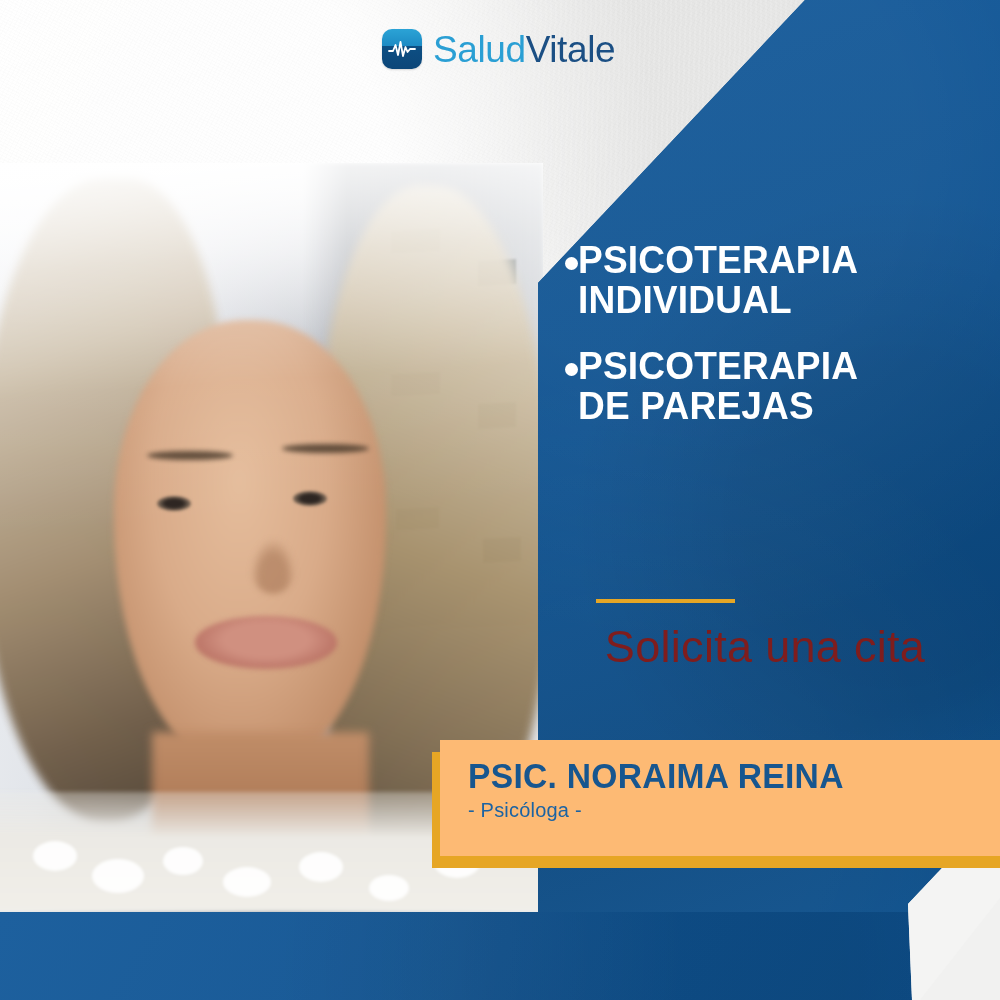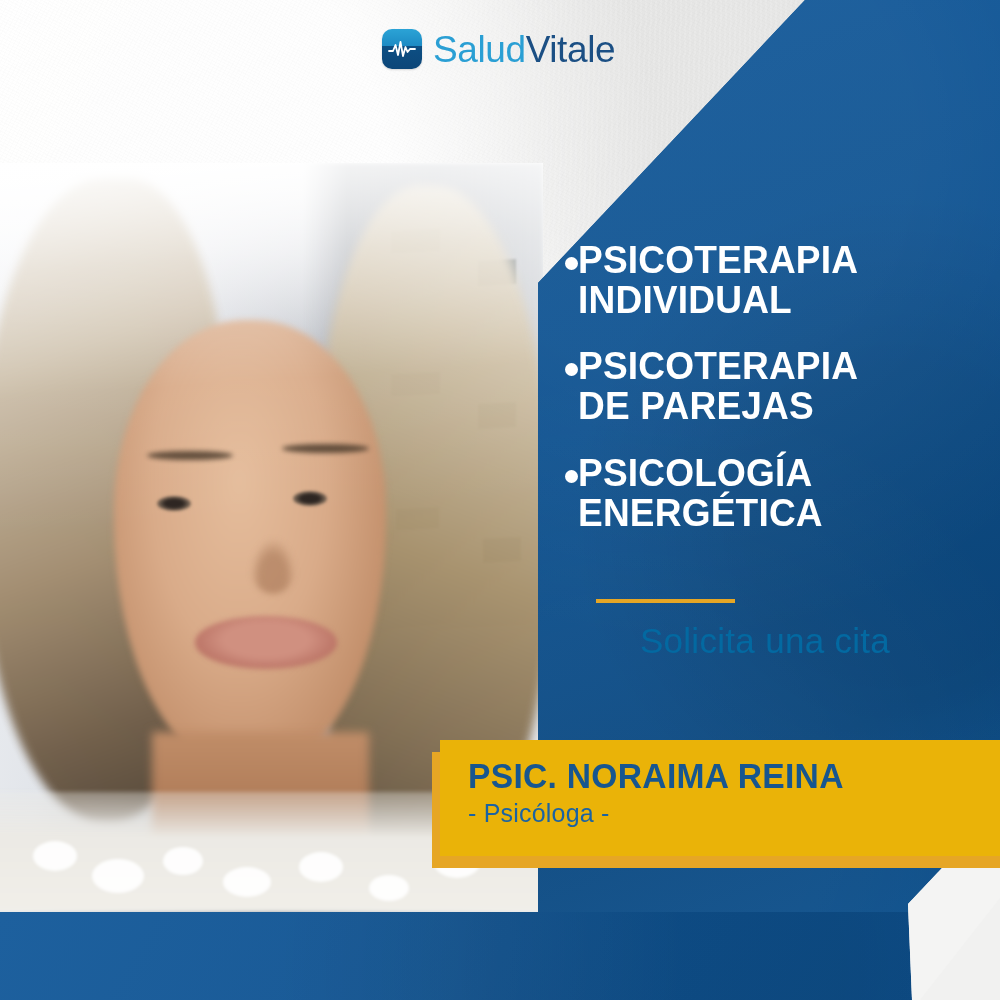--- a/index.html
+++ b/index.html
@@ -196,22 +196,22 @@
     z-index:30;
   }
   .cta {
     position:absolute;
     left:565px; top:620px;
     width:400px;
     z-index:30;
     text-align:center;
   }
   .cta-line1 {
-    color:#0369a1;
-    font-size:35px;
+    color:#7f1d1d;
+    font-size:45px;
     font-weight:300;
     letter-spacing:.3px;
     line-height:1.18;
   }
   .cta-line2 {
     color:#ffffff;
     font-size:32px;
     font-weight:700;
     letter-spacing:.6px;
     line-height:1.1;
@@ -225,38 +225,38 @@
     position:absolute;
     left:432px; top:752px;
     width:568px; height:116px;
     background:#e6a625;
     z-index:24;
   }
   .name-card {
     position:absolute;
     left:440px; top:740px;
     width:560px; height:116px;
-    background:#eab308;
+    background:#fdba74;
     z-index:25;
     padding:18px 0 0 28px;
   }
   .name-title {
     color:#17568f;
     font-size:35px;
     font-weight:700;
     letter-spacing:.3px;
     line-height:1.05;
     text-transform:uppercase;
     transform:scaleX(.96);
     transform-origin:left center;
     white-space:nowrap;
   }
   .name-sub {
     color:#1b63a3;
-    font-size:25px;
+    font-size:20px;
     font-weight:400;
     letter-spacing:.2px;
     line-height:1.2;
     margin-top:3px;
   }
 
   
   .chevron {
     position:absolute;
     left:890px; top:868px;
@@ -326,25 +326,20 @@
     <div class="bullet-item">
       <span class="bullet-dot"></span>
       <span class="bullet-text">PSICOTERAPIA
 INDIVIDUAL</span>
     </div>
     <div class="bullet-item">
       <span class="bullet-dot"></span>
       <span class="bullet-text">PSICOTERAPIA
 DE PAREJAS</span>
     </div>
-    <div class="bullet-item">
-      <span class="bullet-dot"></span>
-      <span class="bullet-text">PSICOLOGÍA
-ENERGÉTICA</span>
-    </div>
   </div>
 
   <div class="gold-divider"></div>
   <div class="cta">
     <div class="cta-line1">Solicita una cita</div>
   </div>
 
   <div class="name-frame"></div>
   <div class="name-card">
     <div class="name-title">PSIC. NORAIMA REINA</div>

